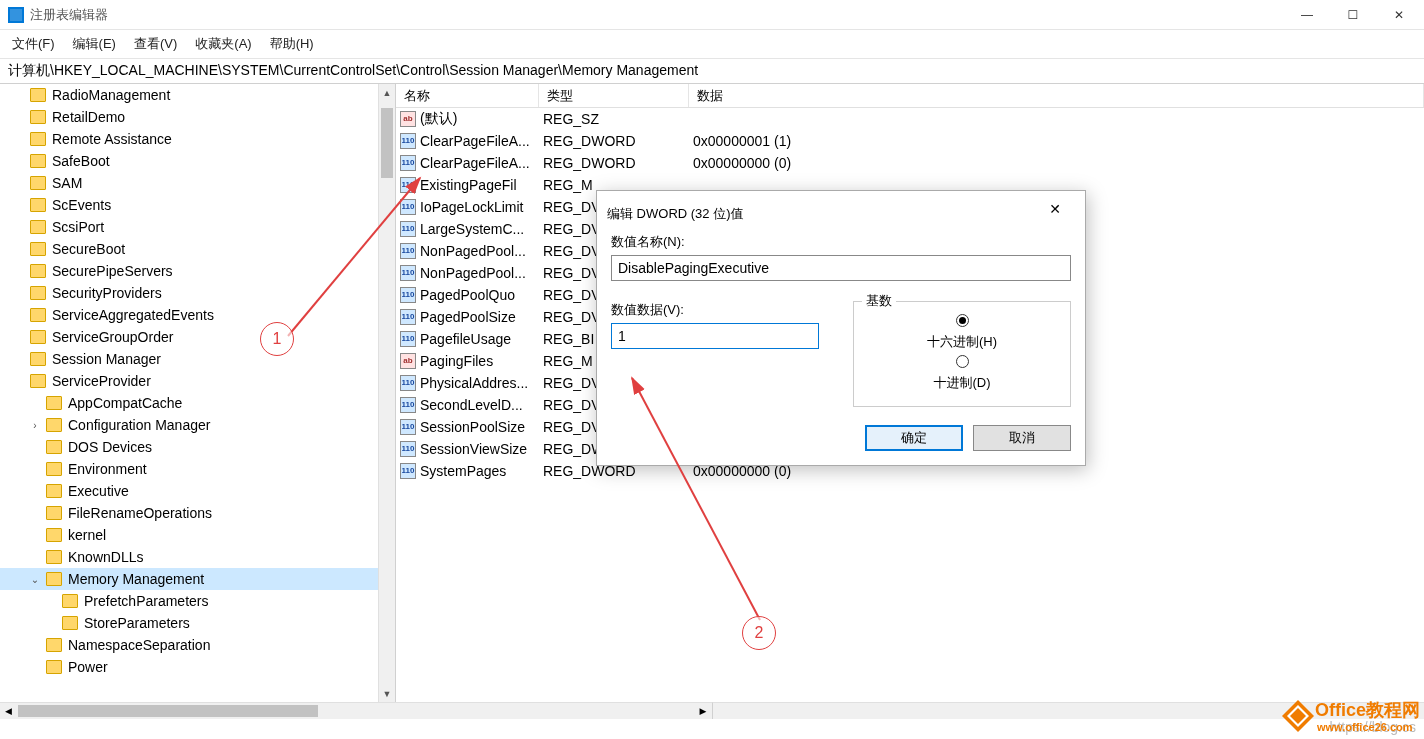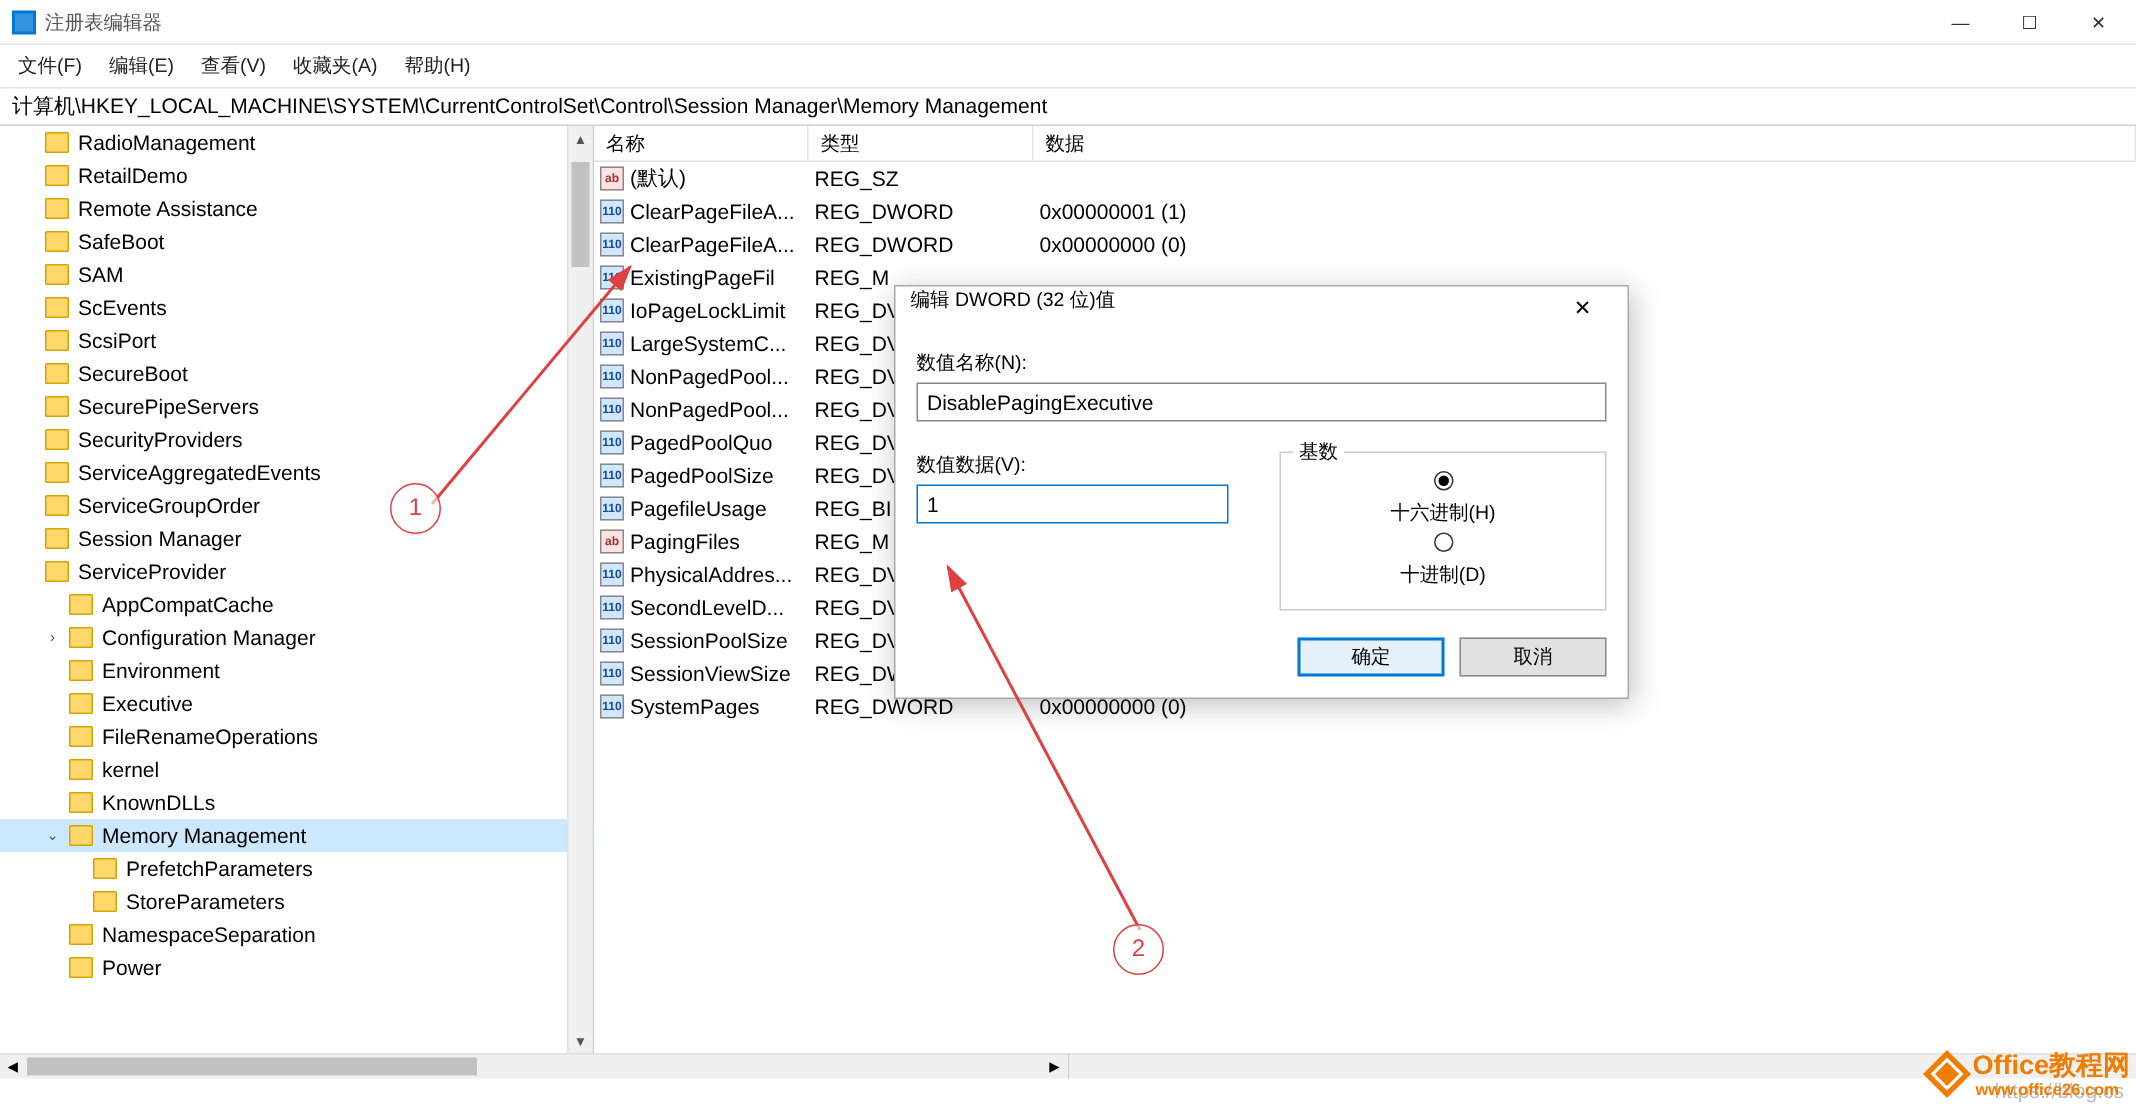--- a/index.html
+++ b/index.html
@@ -46,21 +46,21 @@
   .row .c1 { width: 123px; overflow: hidden; text-overflow: ellipsis; white-space: nowrap; }
   .row .c2 { width: 150px; }
   .row .c3 { flex: 1; }
 
   .bottom-scroll-area { height: 17px; display: flex; }
   .bottom-scroll-area .hs { flex:1; position:relative; background:#f0f0f0; border-top:1px solid #e0e0e0; }
   .bottom-scroll-area .hs.left { border-right:1px solid #d0d0d0; }
 
   
   .dialog { position: absolute; left: 596px; top: 190px; width: 490px; background: #fff; border: 1px solid #aaa; box-shadow: 2px 4px 18px rgba(0,0,0,.25); }
-  .dialog-title { display:flex; align-items:flex-start; height:32px; padding:0 10px; font-size:13px; }
+  .dialog-title { display:flex; align-items:flex-end; height:32px; padding:0 10px; font-size:13px; }
   .dlg-close { margin-left:auto; width:40px; height:28px; display:flex; align-items:center; justify-content:center; font-size:14px; }
   .dialog-body { padding: 4px 14px 14px; font-size:13px; }
   .dlg-label { margin: 6px 0 4px; }
   .dlg-input { width: 100%; border:1px solid #888; padding:4px 6px; font-size:14px; background:#fff; }
   .dlg-input.ro { background:#fff; }
   .dlg-row { display:flex; gap:24px; margin-top:14px; }
   .dlg-col { flex:1; }
   .data-input { width: 208px; border:1px solid #0078d7; padding:4px 6px; font-size:14px; outline:none; }
   .radio-group { border:1px solid #ccc; padding:8px 12px 10px; position:relative; margin-top:6px; }
   .radio-group .legend { position:absolute; top:-10px; left:8px; background:#fff; padding:0 4px; font-size:13px; }
@@ -179,20 +179,25 @@
         </div>
         <div class="tree-item indent-1">
           <span class="expander"></span>
           <span class="folder"></span>
           <span class="label">AppCompatCache</span>
         </div>
         <div class="tree-item indent-1">
           <span class="expander">›</span>
           <span class="folder"></span>
           <span class="label">Configuration Manager</span>
+        </div>
+        <div class="tree-item indent-1">
+          <span class="expander"></span>
+          <span class="folder"></span>
+          <span class="label">DOS Devices</span>
         </div>
         <div class="tree-item indent-1">
           <span class="expander"></span>
           <span class="folder"></span>
           <span class="label">Environment</span>
         </div>
         <div class="tree-item indent-1">
           <span class="expander"></span>
           <span class="folder"></span>
           <span class="label">Executive</span>

